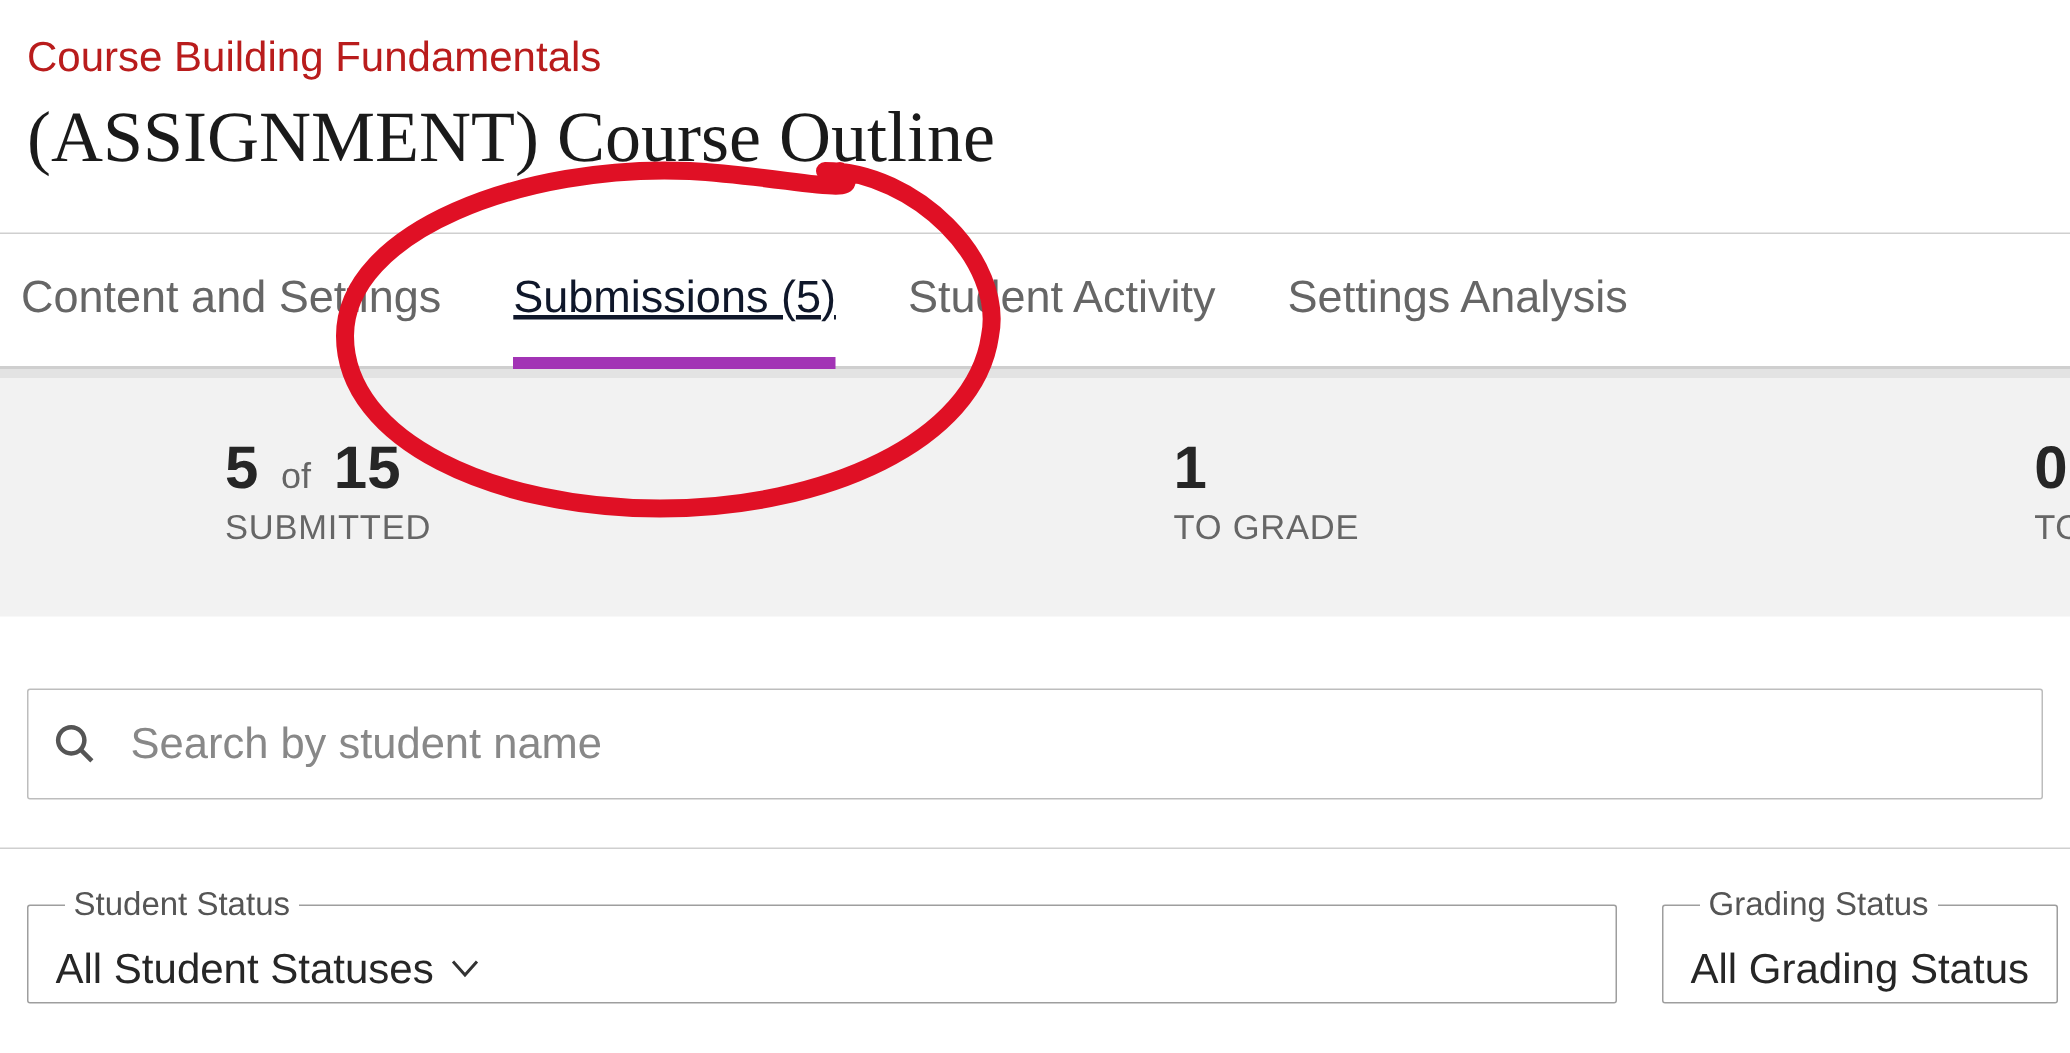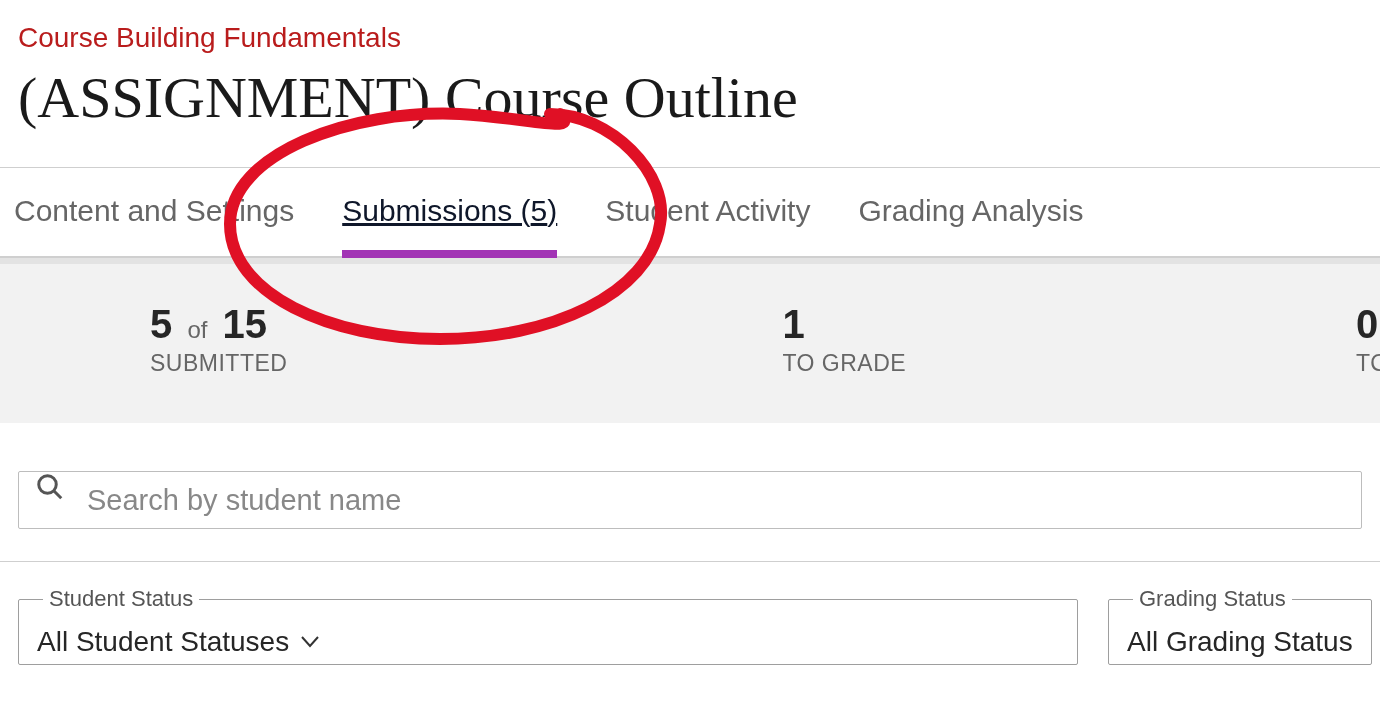--- a/index.html
+++ b/index.html
@@ -19,21 +19,21 @@
   .header {
     padding: 22px 0 0 18px;
   }
   .course-name {
     font-size: 28px;
     color: #b91c1c;
     font-weight: 400;
   }
   .page-title {
     font-family: Georgia, "Times New Roman", serif;
-    font-size: 58px;
+    font-size: 48px;
     font-weight: 400;
     color: #1a1a1a;
     margin-top: 10px;
   }
   .tabs-wrapper {
     margin-top: 36px;
     border-top: 1px solid #cfcfcf;
     border-bottom: 2px solid #cfcfcf;
     padding-top: 26px;
   }
@@ -91,23 +91,24 @@
     color: #666;
     margin-top: 6px;
     letter-spacing: 0.5px;
     white-space: nowrap;
   }
   .search-wrapper {
     padding: 48px 18px 0 18px;
   }
   .search-box {
     display: flex;
+    align-items: center;
     border: 1px solid #bdbdbd;
     border-radius: 2px;
-    height: 58px;
+    height: 74px;
     padding: 0 16px;
   }
   .search-icon-svg {
     flex: none;
     margin-right: 22px;
   }
   .search-input {
     flex: 1;
     border: none;
     outline: none;
@@ -181,21 +182,21 @@
   <h1 class="page-title">(ASSIGNMENT) Course Outline</h1>
 </div>
 
 <div class="tabs-wrapper">
   <div class="tabs">
     <div class="tab">Content and Settings</div>
     <div class="tab active">
       <span>Submissions (</span><span>5</span><span>)</span>
     </div>
     <div class="tab">Student Activity</div>
-    <div class="tab">Grading Analysis</div>
+    <div class="tab">Settings Analysis</div>
   </div>
 </div>
 
 <div class="stats-bar">
   <div class="stat">
     <div class="stat-numbers">
       <span>5</span>
       <span class="stat-of">of</span>
       <span>15</span>
     </div>

